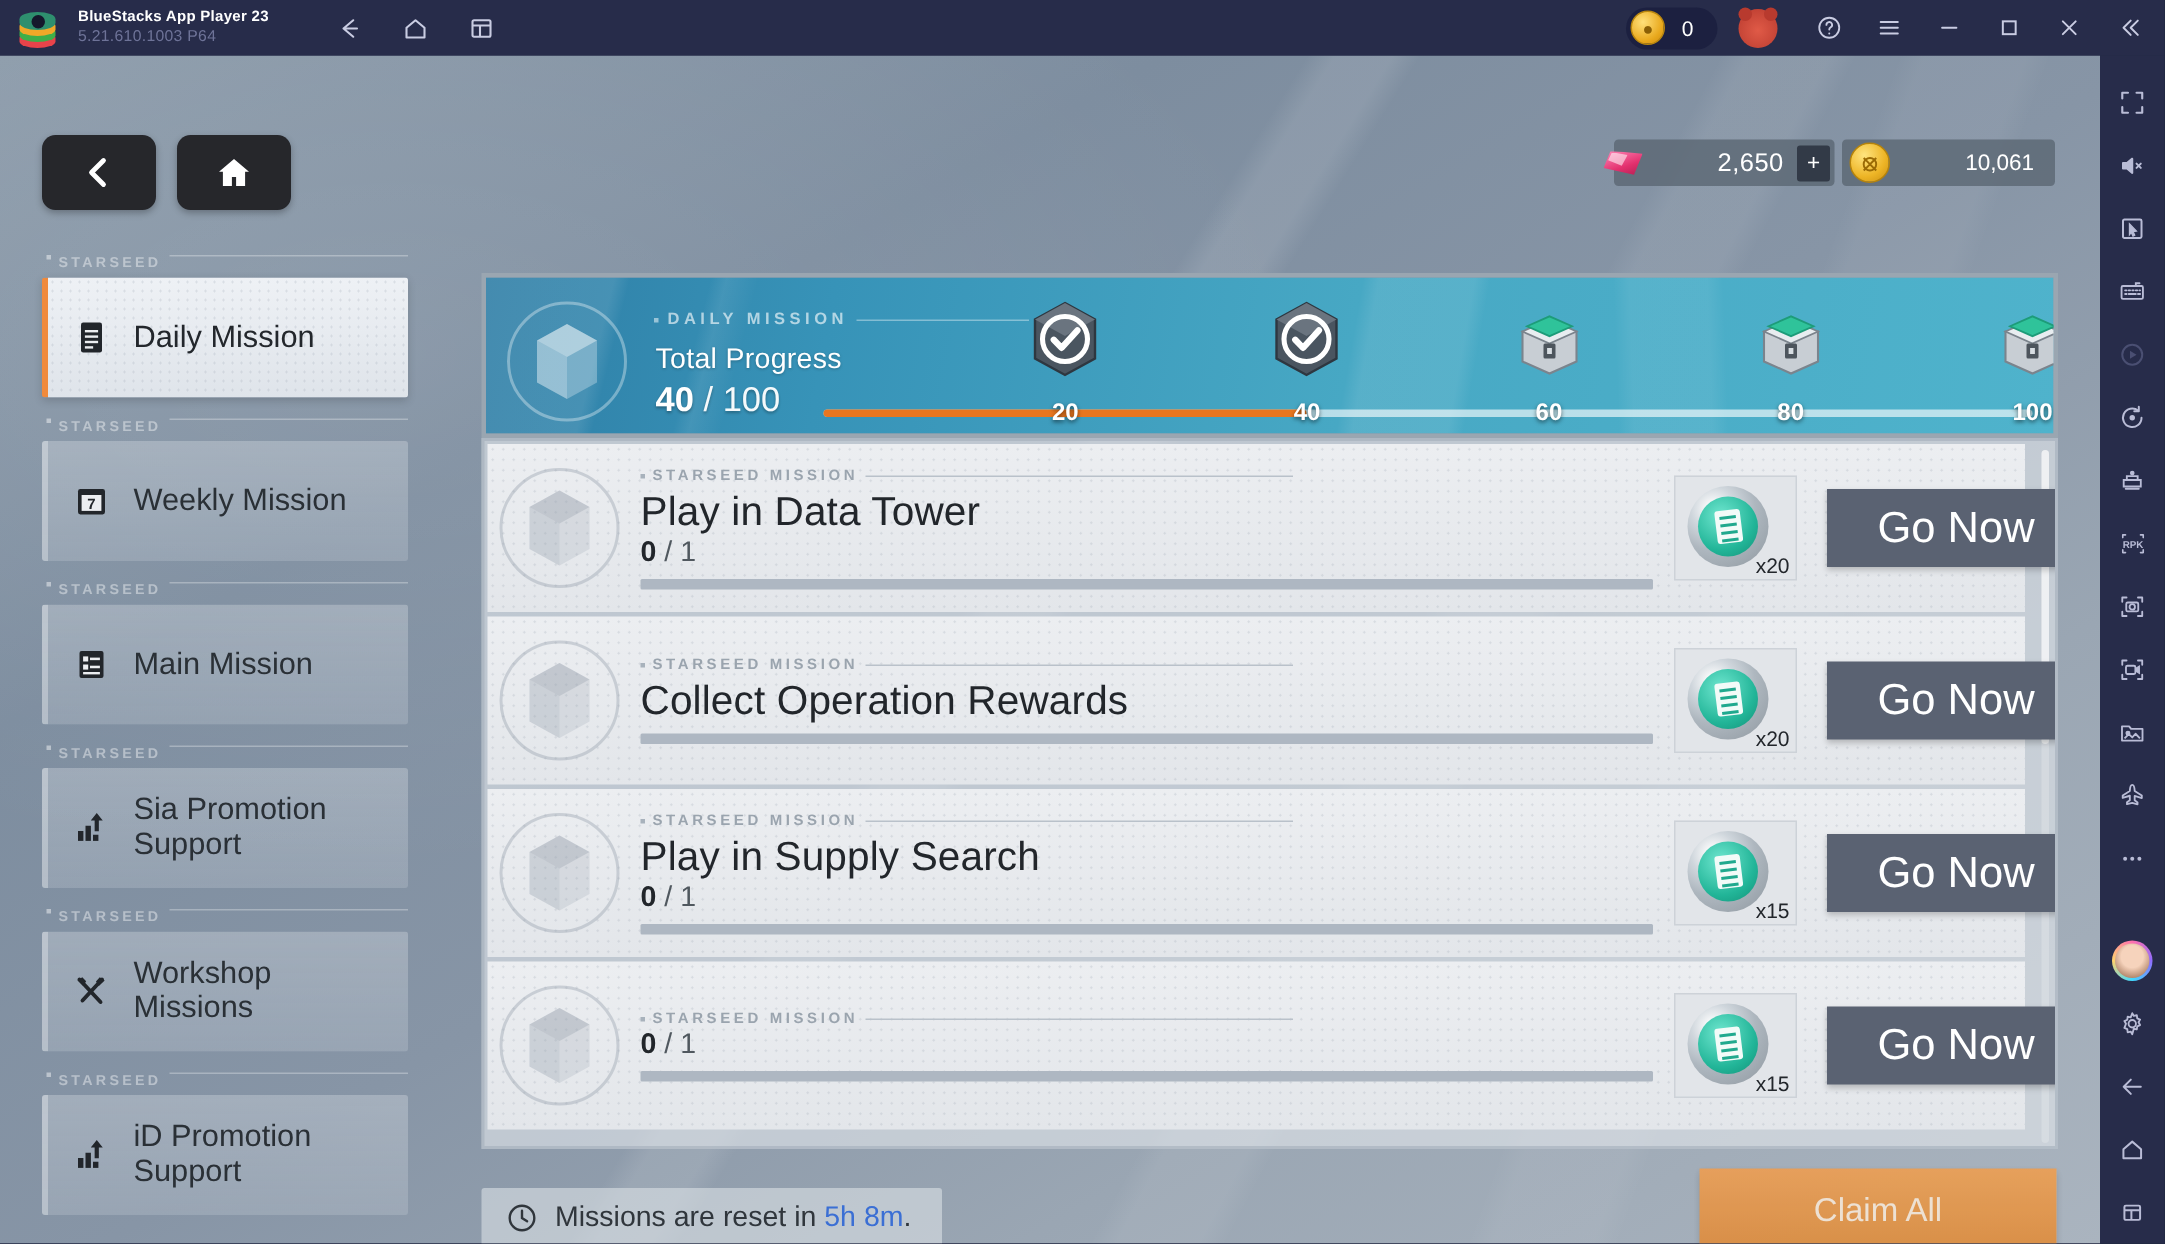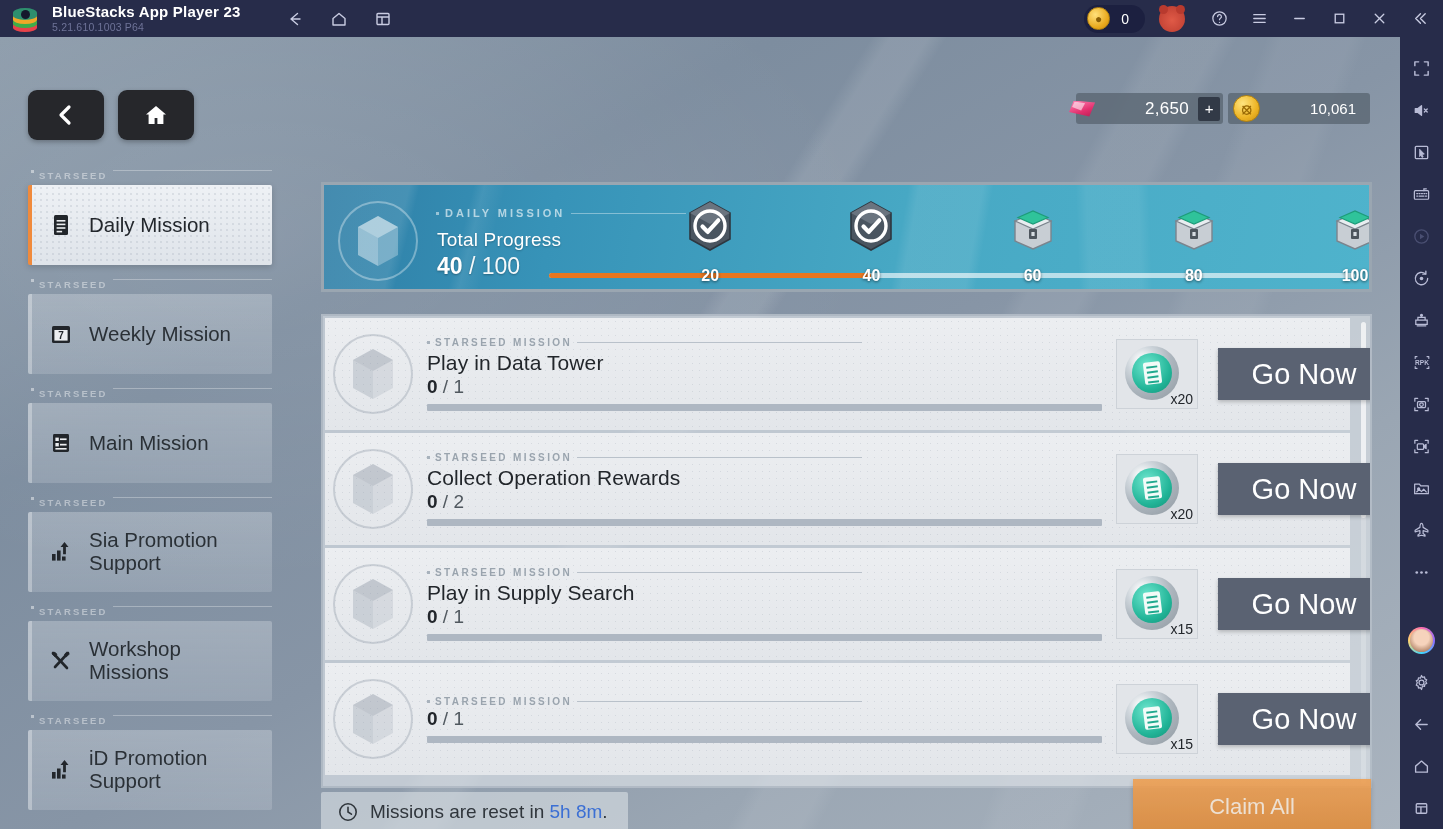--- a/index.html
+++ b/index.html
@@ -18,21 +18,21 @@
   }
   .bs-logo { width:26px; height:26px; margin-left:12px; position:relative; flex:0 0 auto; }
   .bs-logo .ly { position:absolute; left:1px; border-radius:50%/40%; }
   .bs-logo .l1 { width:24px; height:11px; bottom:0px;  background:#e8434a; }
   .bs-logo .l2 { width:24px; height:11px; bottom:4px;  background:#3fae49; }
   .bs-logo .l3 { width:24px; height:11px; bottom:8px;  background:#f0a828; }
   .bs-logo .l4 { width:24px; height:12px; bottom:12px; background:#2e8f6e; }
   .bs-logo .eye { position:absolute; width:9px; height:9px; border-radius:50%;
                   background:#15182c; left:9px; top:4px; z-index:3; }
   .tb-titles { margin-left:14px; line-height:1.05; }
-  .tb-title { color:#ffffff; font-size:15px; font-weight:bold; letter-spacing:.2px; }
+  .tb-title { color:#ffffff; font-size:10px; font-weight:bold; letter-spacing:.2px; }
   .tb-sub { color:#6e7398; font-size:10.5px; margin-top:2px; letter-spacing:.2px; }
   .tb-navs { display:flex; align-items:center; gap:20px; margin-left:42px; }
   .tb-icon { color:#c9cce2; display:flex; align-items:center; justify-content:center;
              width:24px; height:24px; cursor:pointer; }
   .tb-right { position:absolute; right:0; top:0; height:37px;
               display:flex; align-items:center; gap:0px; padding-right:4px; }
   .coin-pill { display:flex; align-items:center; background:#1c2040;
                border-radius:14px; height:28px; padding:0 16px 0 3px; margin-right:14px; }
   .coin-ic { width:23px; height:23px; border-radius:50%;
              background:radial-gradient(circle at 35% 32%, #ffe07a, #e8a81c 65%, #c98810);
@@ -153,39 +153,39 @@
   .track-fill { position:absolute; left:0; top:0; height:5px;
                 background:#e8761f; border-radius:3px; }
   .ms { position:absolute; top:-74px; transform:translateX(-50%);
         display:flex; flex-direction:column; align-items:center; cursor:pointer; }
   .ms .chest { width:56px; height:54px; position:relative; }
   .ms .mlbl { position:absolute; top:68px; left:50%; transform:translateX(-50%);
               color:#ffffff; font-size:16px; font-weight:bold;
               text-shadow:0 1px 3px rgba(0,0,0,.55); }
 
   
-  .list { position:absolute; top:132px; left:0; width:1051px; height:474px;
+  .list { position:absolute; top:110px; left:0; width:1051px; height:474px;
           background:rgba(226,230,235,.62); border:2px solid rgba(160,172,184,.55);
           overflow:hidden;padding-left:19px; }
   .rows { position:absolute; left:2px; top:2px; width:1025px; }
   .row { position:relative; height:112px; margin-bottom:3px;
          background:linear-gradient(180deg,#eceef1,#e3e6ea);
          display:flex; align-items:center; }
   .row::after { content:""; position:absolute; inset:0; opacity:.55; pointer-events:none;
       background-image:radial-gradient(rgba(158,168,180,.5) 0.8px, transparent 0.9px);
       background-size:7px 7px; }
   .r-badge { width:80px; height:80px; margin-left:8px; border-radius:50%;
              border:2px solid rgba(150,160,172,.40); display:flex;
              align-items:center; justify-content:center; flex:0 0 auto; z-index:2; }
   .r-body { flex:1; margin-left:14px; position:relative; z-index:2; padding-right:14px; }
   .r-head { display:flex; align-items:center; gap:5px; width:435px; }
   .r-head .grp-txt { color:#9aa4ae; font-size:10px; letter-spacing:2.4px; }
   .r-head .grp-line { background:#b9c1ca; }
   .r-head .grp-dot { background:#a8b2bc; }
-  .r-title { font-size:21px; color:#22262b; margin-top:3px; letter-spacing:.1px; }
+  .r-title { font-size:27px; color:#22262b; margin-top:3px; letter-spacing:.1px; }
   .r-prog { font-size:19px; color:#22262b; margin-top:1px; font-weight:bold; }
   .r-prog .den { font-weight:400; color:#50585f; }
   .r-bar { margin-top:6px; width:675px; height:7px; background:#aeb7c2; border-radius:1px; }
   .r-bar-fill { height:7px; background:#7f8b98; border-radius:1px; }
   .r-reward { width:82px; height:70px; background:#e2e5e9; border:1px solid #cdd2d8;
               position:relative; flex:0 0 auto; margin-right:20px; z-index:2; }
   .token { position:absolute; left:8px; top:6px; width:54px; height:54px;
            border-radius:50%;
            background:radial-gradient(circle at 32% 28%, #ffffff 4%, #cfd6dc 28%, #aeb7bf 52%, #8e979f 100%);
            display:flex; align-items:center; justify-content:center; }
@@ -593,23 +593,20 @@
                 <path d="M25 25v28L5 42V14l20 11z" fill="rgba(150,160,172,.16)"></path>
                 </svg>
             </div>
             <div class="r-body">
               <div class="r-head">
                 <span class="grp-dot"></span>
                 <span class="grp-txt">STARSEED MISSION</span>
                 <span class="grp-line"></span>
               </div>
               <div class="r-title">Collect Operation Rewards</div>
-              <div class="r-prog">
-                <span>0</span><span class="den"> / </span><span class="den">2</span>
-              </div>
               <div class="r-bar">
                 <div class="r-bar-fill" style="width:0%"></div>
               </div>
             </div>
             <div class="r-reward">
               <div class="token">
                 <div class="token-in">
                     <div class="token-doc"></div>
                   </div>
               </div>

